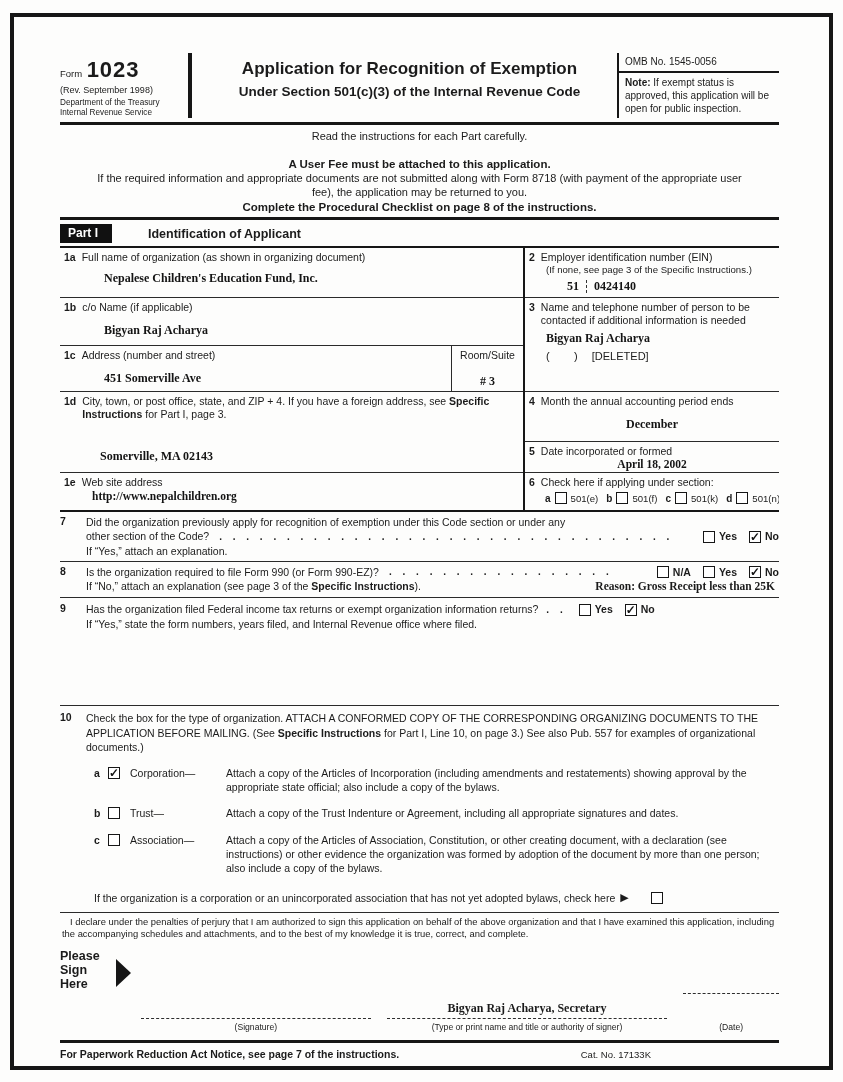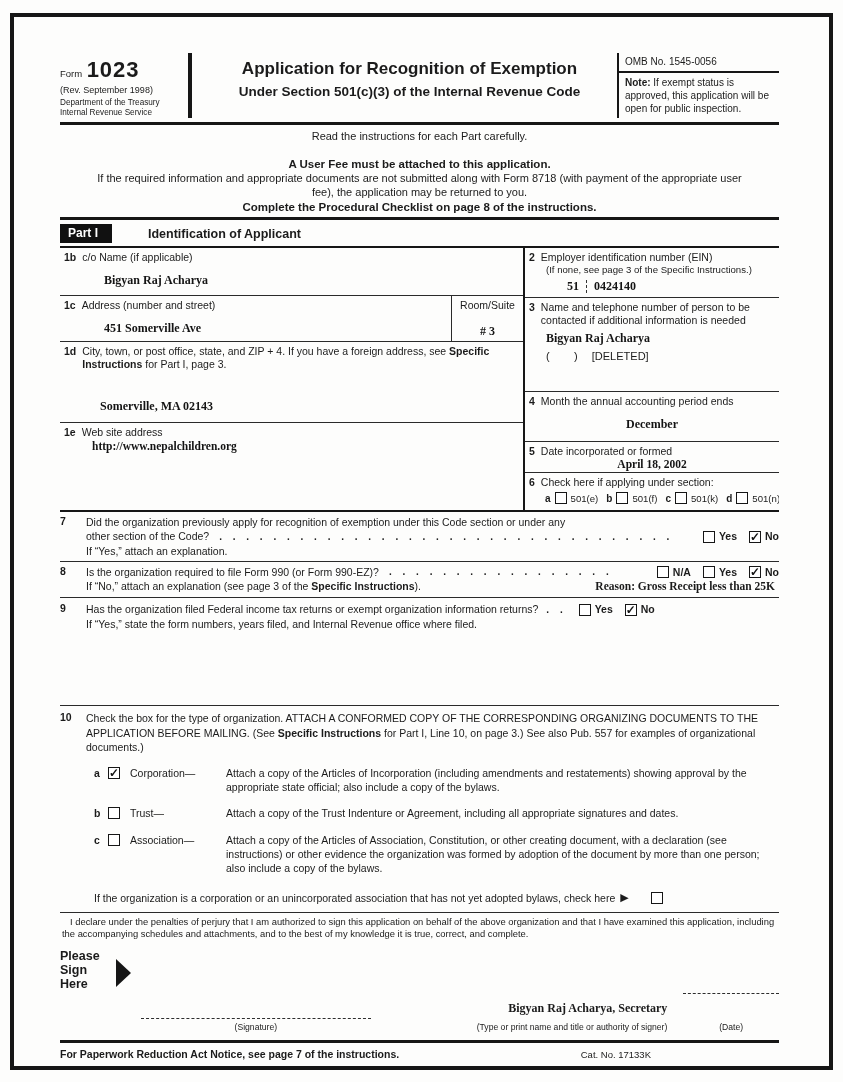--- a/index.html
+++ b/index.html
@@ -114,21 +114,21 @@
 
   
   .decl { border-top: 1.5px solid #2a2a2a; font-size: 9.4px; line-height: 1.32; padding: 3px 2px 6px; text-indent: 8px; }
 
   
   .signrow { display: flex; padding: 2px 0 6px; }
   .signwords { width: 54px; font-weight: bold; font-size: 12.5px; line-height: 1.12; }
   .signarrow { width: 0; height: 0; border-left: 15px solid #161616; border-top: 14px solid transparent; border-bottom: 14px solid transparent; margin: 10px 10px 0 2px; flex: 0 0 auto; }
   .siglines { flex: 1; display: flex; gap: 16px; align-items: flex-end; padding-top: 2px; }
   .sigcol { display: flex; flex-direction: column; justify-content: flex-end; }
-  .sig1 { flex: 0 0 36%; } .sig2 { flex: 1; align-items: flex-end; } .sig3 { flex: 0 0 15%; gap: 25px; }
+  .sig1 { flex: 0 0 36%; } .sig2 { flex: 1; } .sig3 { flex: 0 0 15%; gap: 25px; }
   .signame { text-align: center; font-family: "Liberation Serif", serif; font-weight: bold; font-size: 12px; height: 17px; }
   .dashline { border-bottom: 1.6px dashed #2d2d2d; height: 0; }
   .siglabel { text-align: center; font-size: 8.6px; padding-top: 3px; height: 15px; }
 
   
   .footer { border-top: 3px solid #161616; display: flex; align-items: baseline; padding-top: 5px; }
   .footnotice { font-weight: bold; font-size: 10.5px; }
   .catno { font-size: 9.5px; margin-left: auto; margin-right: 128px; }
 </style>
 </head>
@@ -165,20 +165,27 @@
       <div class="n4">Complete the Procedural Checklist on page 8 of the instructions.</div>
     </div>
 
     <div class="parthdr">
       <span class="badge">Part I</span>
       <span class="parttitle">Identification of Applicant</span>
     </div>
 
     <div class="p1grid">
       <div class="colL">
+        <div class="cell r1a">
+          <div class="lblrow">
+              <span class="num">1a</span>
+              <span class="lbl">Full name of organization (as shown in organizing document)</span>
+            </div>
+          <div class="val v1a">Nepalese Children's Education Fund, Inc.</div>
+        </div>
         <div class="cell r1b">
           <div class="lblrow">
               <span class="num">1b</span>
               <span class="lbl">c/o Name (if applicable)</span>
             </div>
           <div class="val v1b">Bigyan Raj Acharya</div>
         </div>
         <div class="cell r1c">
           <div class="addrcol">
             <div class="lblrow">

